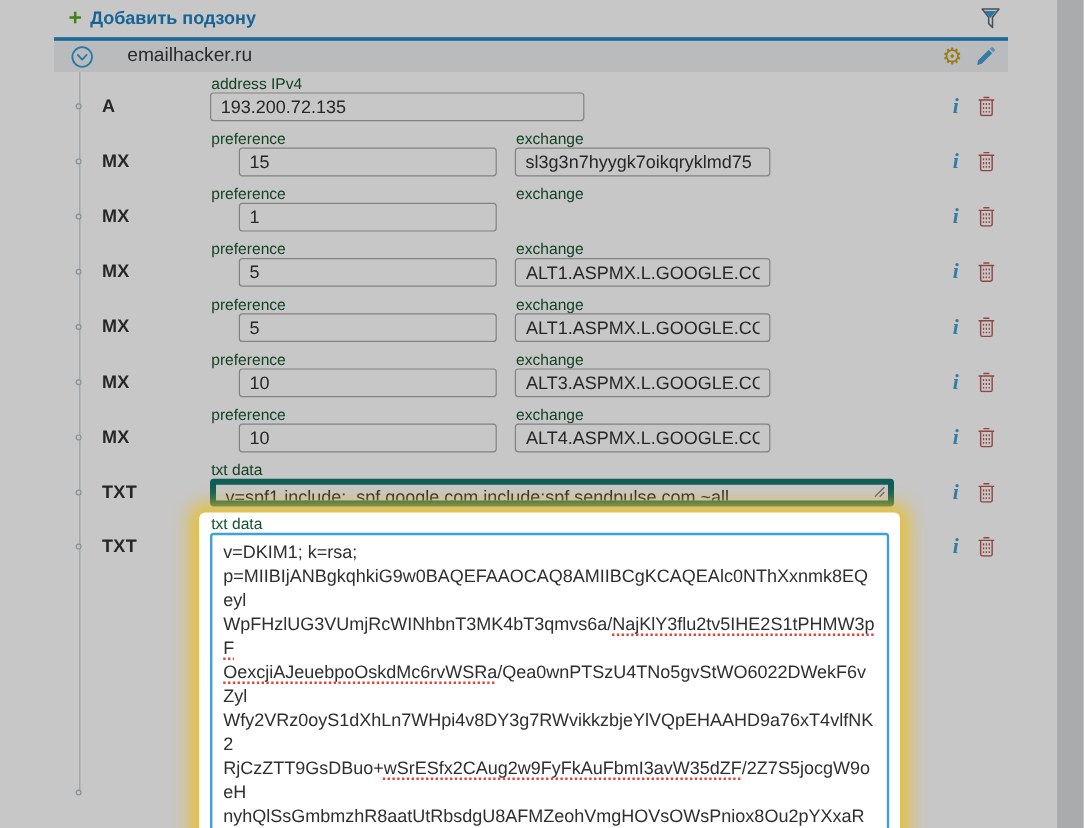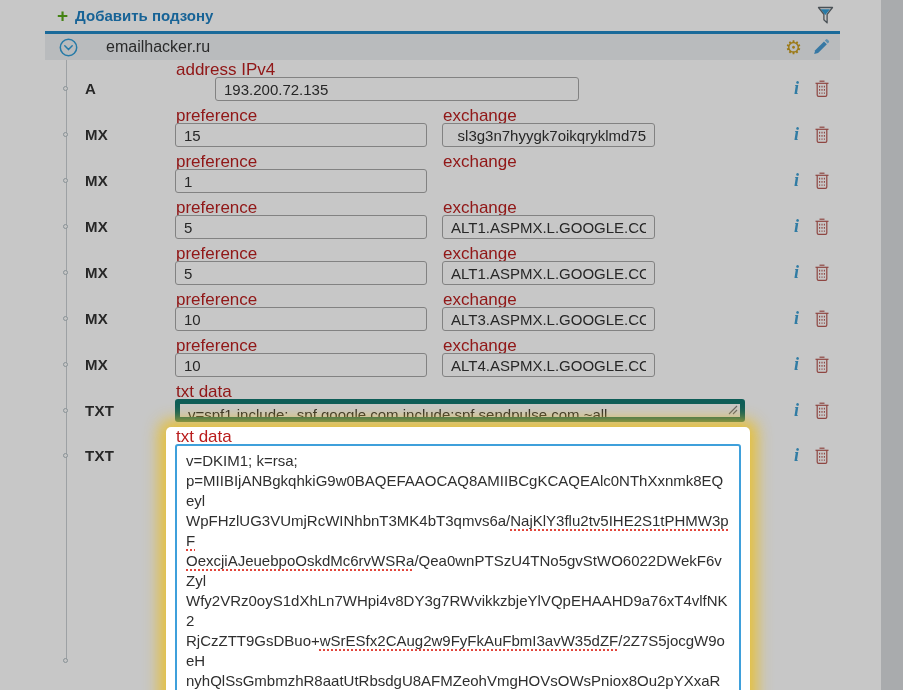--- a/index.html
+++ b/index.html
@@ -29,23 +29,23 @@
   .zone-body { position:relative; height:627px; }
   .tree-line { position:absolute; left:21px; top:0; height:600px; width:0; border-left:1px solid #c9ced2; }
   .tree-end { position:absolute; left:18px; top:598px; width:5px; height:5px; border:1px solid #aeb9c0; border-radius:50%; background:#fdfdfd; }
 
   
   .record-row { position:relative; padding:3px 0 5px 130px; }
   .record-row.row-tall { padding-bottom:16px; }
   .node { position:absolute; left:18px; top:26px; width:5px; height:5px; border:1px solid #aeb9c0; border-radius:50%; background:#fdfdfd; }
   .rtype { position:absolute; left:40px; top:20px; font-size:15px; font-weight:700; color:#2f2f2f; letter-spacing:.3px; }
   .fields { display:flex; gap:15px; align-items:flex-start; }
-  .flabel { font-size:17px; color:#b91c1c; line-height:13px; margin:0 0 1px 1px; }
+  .flabel { font-size:13px; color:#14532d; line-height:13px; margin:0 0 1px 1px; }
   .tinput { height:24px; border:1px solid #a6a6a6; border-radius:3px; padding:1px 8px; font-size:15px; color:#2f2f2f; background:#fff; font-family:inherit; outline:none; }
-  .w-a { width:364px;margin-left:40px; } .w-pref { width:252px; } .w-exch { width:213px;text-align:right; }
+  .w-a { width:312px; } .w-pref { width:215px;margin-left:24px; } .w-exch { width:213px; }
   .fake-ta { position:relative; border:5px solid #0f766e; border-radius:3px; background:#fff; font-size:15px; color:#2f2f2f; cursor:text; }
   .ta-small { width:570px; height:23px; padding:2px 8px; white-space:nowrap; overflow:hidden; }
   .ta-large { width:566px; min-height:174px; padding:5px 9px; border:2px solid #3fa0db; line-height:20px; white-space:pre-wrap; word-break:break-all; }
   .misspell { text-decoration-line:underline; text-decoration-style:dotted; text-decoration-color:#e2453b; text-decoration-thickness:2px; text-underline-offset:3px; }
   .misspell-dark { text-decoration-line:underline; text-decoration-style:dotted; text-decoration-color:#6d6d6d; text-decoration-thickness:2px; text-underline-offset:3px; }
   .field.hl { position:relative; z-index:45; background:#fff; border-radius:5px; padding:3px 9px 8px 9px; margin:-3px -9px -8px -9px; box-shadow:0 0 15px 7px rgba(232,191,43,0.92); }
   .grip { position:absolute; right:2px; bottom:2px; line-height:0; cursor:nwse-resize; }
 
   .row-icons { position:absolute; top:19px; right:10px; display:flex; gap:15px; align-items:center; }
   .info { font-family:"Liberation Serif", serif; font-style:italic; font-weight:700; font-size:18px; color:#3c9ed2; cursor:pointer; line-height:14px; }

